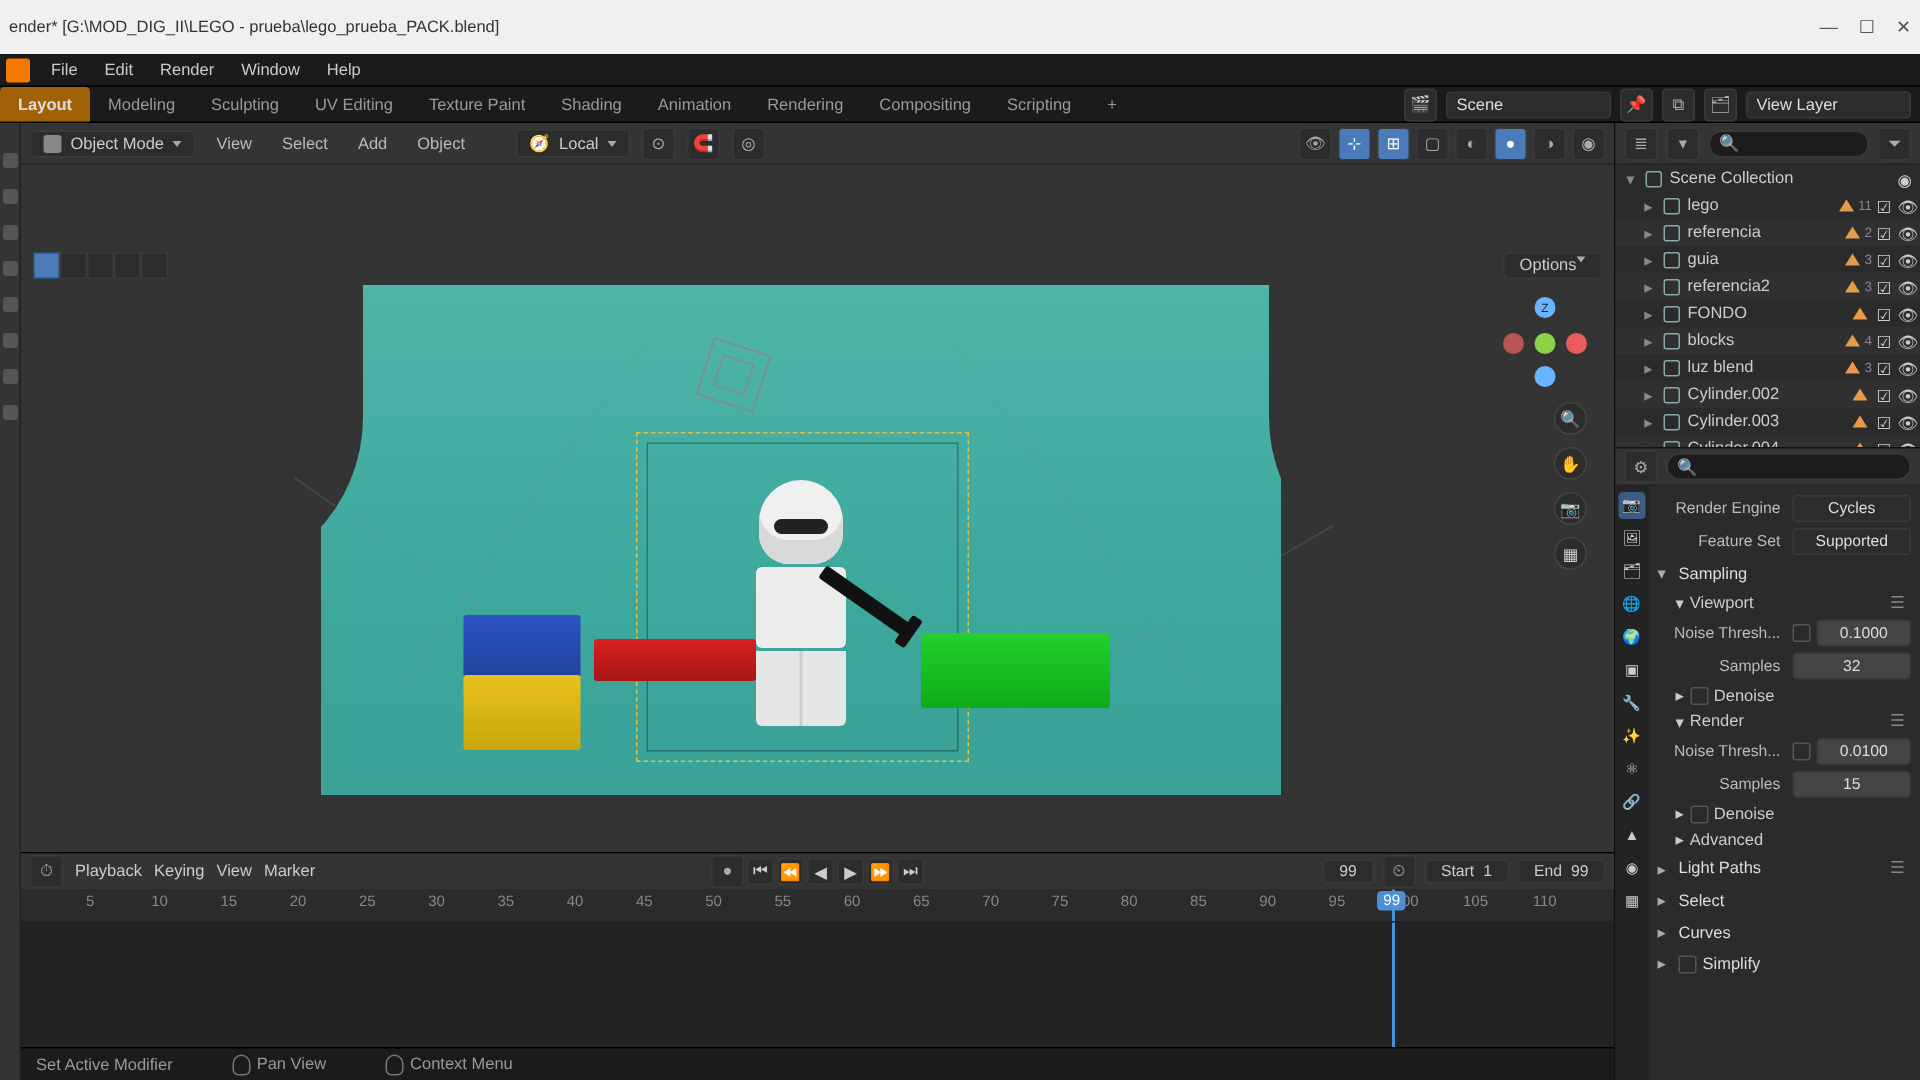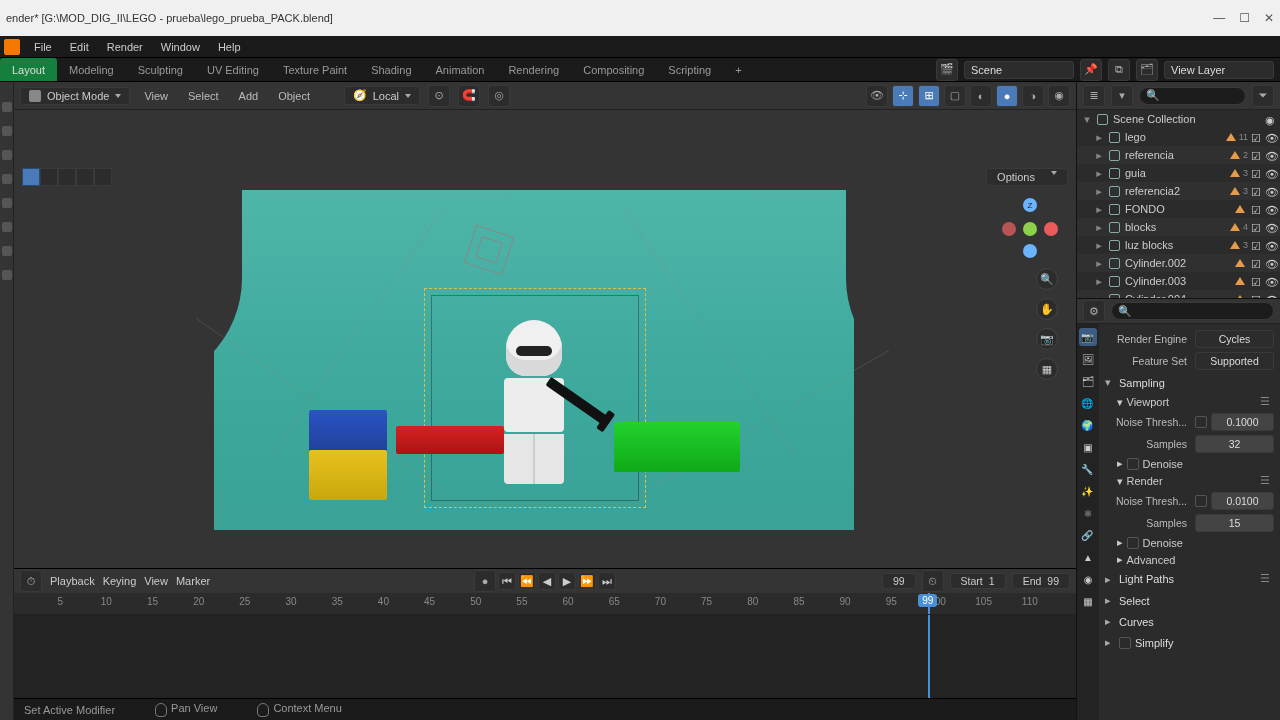--- a/index.html
+++ b/index.html
@@ -10,21 +10,21 @@
 .title-bar .win-controls { display: flex; gap: 14px; font-size: 12px; color: #555; }
 
 
 .top-menu { height: 22px; background: #1b1b1b; display: flex; align-items: center; padding: 0 4px; gap: 2px; border-bottom: 1px solid #000; }
 .top-menu .logo { width: 16px; height: 16px; background: #f57900; border-radius: 2px; margin-right: 4px; }
 .top-menu .menu-item { padding: 2px 8px; color: #ccc; cursor: pointer; }
 
 
 .workspace-tabs { height: 24px; background: #1b1b1b; display: flex; align-items: stretch; border-bottom: 1px solid #000; position: relative; }
 .workspace-tabs .ws-tab { padding: 4px 12px; color: #999; cursor: pointer; display: flex; align-items: center; }
-.workspace-tabs .ws-tab.active { background: #15803d; color: #ddd; border-radius: 3px 3px 0 0; }
+.workspace-tabs .ws-tab.active { background: #a16207; color: #ddd; border-radius: 3px 3px 0 0; font-weight: bold; }
 .workspace-tabs .right-cluster { margin-left: auto; display:flex; align-items:center; gap:6px; padding-right:6px; }
 .scene-input { background:#2c2c2c; border:1px solid #3a3a3a; color:#ddd; padding:2px 6px; width:110px; border-radius:3px; font-size:11px; }
 
 
 .header-row { height: 28px; background: #343434; display:flex; align-items:center; padding:0 6px; gap:8px; border-bottom:1px solid #222; }
 .dropdown { background:#2c2c2c; border:1px solid #3a3a3a; border-radius:3px; padding:2px 8px; display:flex; align-items:center; gap:6px; cursor:pointer; }
 .chev-down { width:0; height:0; border-left:3px solid transparent; border-right:3px solid transparent; border-top:4px solid #aaa; }
 .header-row .mini { color:#bbb; padding:2px 6px; cursor:pointer; }
 .header-right { margin-left:auto; display:flex; align-items:center; gap:4px; }
 .icon-btn { width:22px; height:22px; background:#2c2c2c; border:1px solid #3a3a3a; border-radius:3px; display:inline-flex; align-items:center; justify-content:center; cursor:pointer; font-size:11px; color:#aaa; }
@@ -40,21 +40,21 @@
 .viewport { flex:1; position:relative; background:#343434; overflow:hidden; }
 .viewport-inner { position:absolute; inset:0; }
 .teal-bg { position:absolute; left:200px; top:80px; width:640px; height:340px; background: linear-gradient(180deg,#4fb5a9 0%,#3da89c 60%,#3aa297 100%); border-radius: 0 0 0 0; }
 .teal-bg::before { content:""; position:absolute; left:-200px; top:0; width:200px; height:280px; background:#343434; border-radius:0 0 90px 0; box-shadow: inset -40px -40px 0 #4fb5a9; opacity:0; }
 .curve-left { position:absolute; left:18px; top:78px; width:210px; height:200px; background:#343434; border-bottom-right-radius:110px; }
 .curve-right { position:absolute; right:0; top:78px; width:230px; height:200px; background:#343434; border-bottom-left-radius:110px; }
 .camera-frame { position:absolute; left:410px; top:178px; width:222px; height:220px; border:1px dashed #e0c040; }
 .camera-inner { position:absolute; inset:6px; border:1px solid rgba(0,0,0,0.3); }
 .diag-line { position:absolute; background:#888; height:1px; width:300px; transform-origin:left center; opacity:0.25; }
 .info-overlay { position:absolute; left:26px; top:86px; color:#e8e8e8; text-shadow:0 1px 2px #000; line-height:1.4; font-size:12px; }
-.options-pill { position:absolute; right:8px; top:58px; background:#2c2c2c; border:1px solid #3a3a3a; border-radius:4px; padding:2px 10px; cursor:pointer; display:flex; gap:16px; align-items:flex-start; }
+.options-pill { position:absolute; right:8px; top:58px; background:#2c2c2c; border:1px solid #3a3a3a; border-radius:4px; padding:2px 10px; cursor:pointer; display:flex; gap:0; align-items:flex-start; }
 
 .gizmo { position:absolute; right:18px; top:88px; width:56px; height:56px; }
 .gizmo .axis-ball { position:absolute; width:14px; height:14px; border-radius:50%; display:flex; align-items:center; justify-content:center; font-size:8px; color:#222; }
 .gizmo .z { background:#6bb4ff; left:21px; top:0; }
 .gizmo .red { background:#ec5b5b; left:42px; top:24px; }
 .gizmo .green { background:#8bd24a; left:21px; top:24px; }
 .gizmo .dark { background:#6bb4ff; left:21px; top:46px; }
 .gizmo .darkr { background:#b85454; left:0; top:24px; }
 .view-side-icons { position:absolute; right:18px; top:158px; display:flex; flex-direction:column; gap:8px; }
 .view-side-icons .vi { width:22px; height:22px; background:#2c2c2c; border-radius:50%; border:1px solid #444; display:flex; align-items:center; justify-content:center; font-size:11px; }
@@ -449,21 +449,21 @@
               <span class="badge">4</span>
               <span class="eye">☑</span>
               <span class="eye">👁</span>
             </span>
           </div>
           <div class="ol-row" style="padding-left: 18px;">
             <span class="tri">▸</span>
             <span class="ic">
               <span class="col-ic"></span>
             </span>
-            <span class="name">luz blocks</span>
+            <span class="name">luz blend</span>
             <span class="ol-right">
               <span class="mesh-ic"></span>
               <span class="badge">3</span>
               <span class="eye">☑</span>
               <span class="eye">👁</span>
             </span>
           </div>
           <div class="ol-row alt" style="padding-left: 18px;">
             <span class="tri">▸</span>
             <span class="ic">

